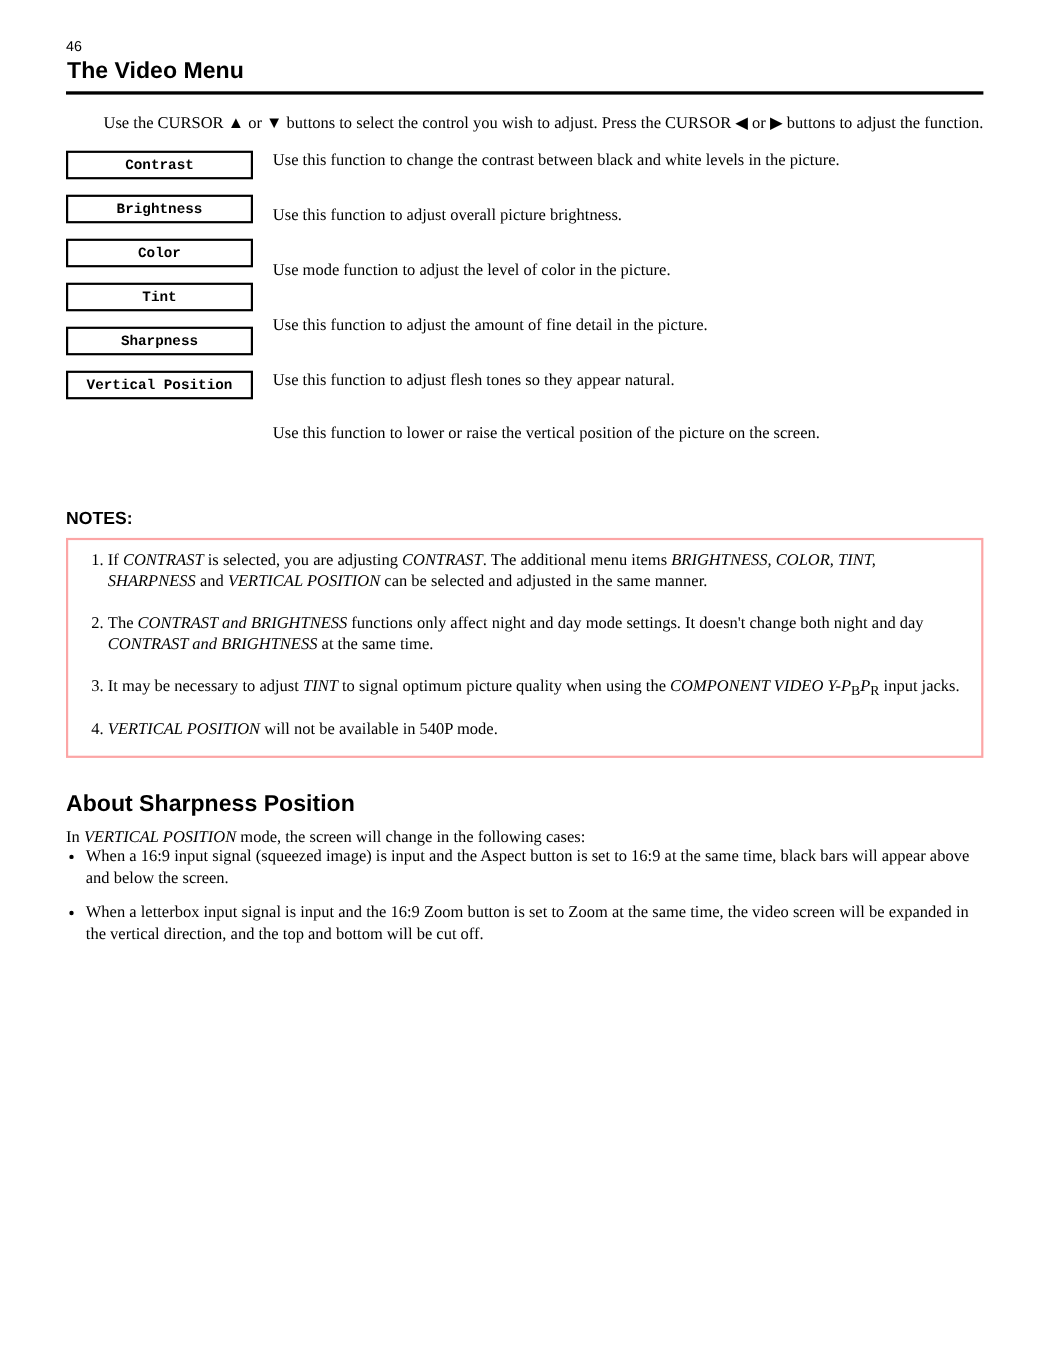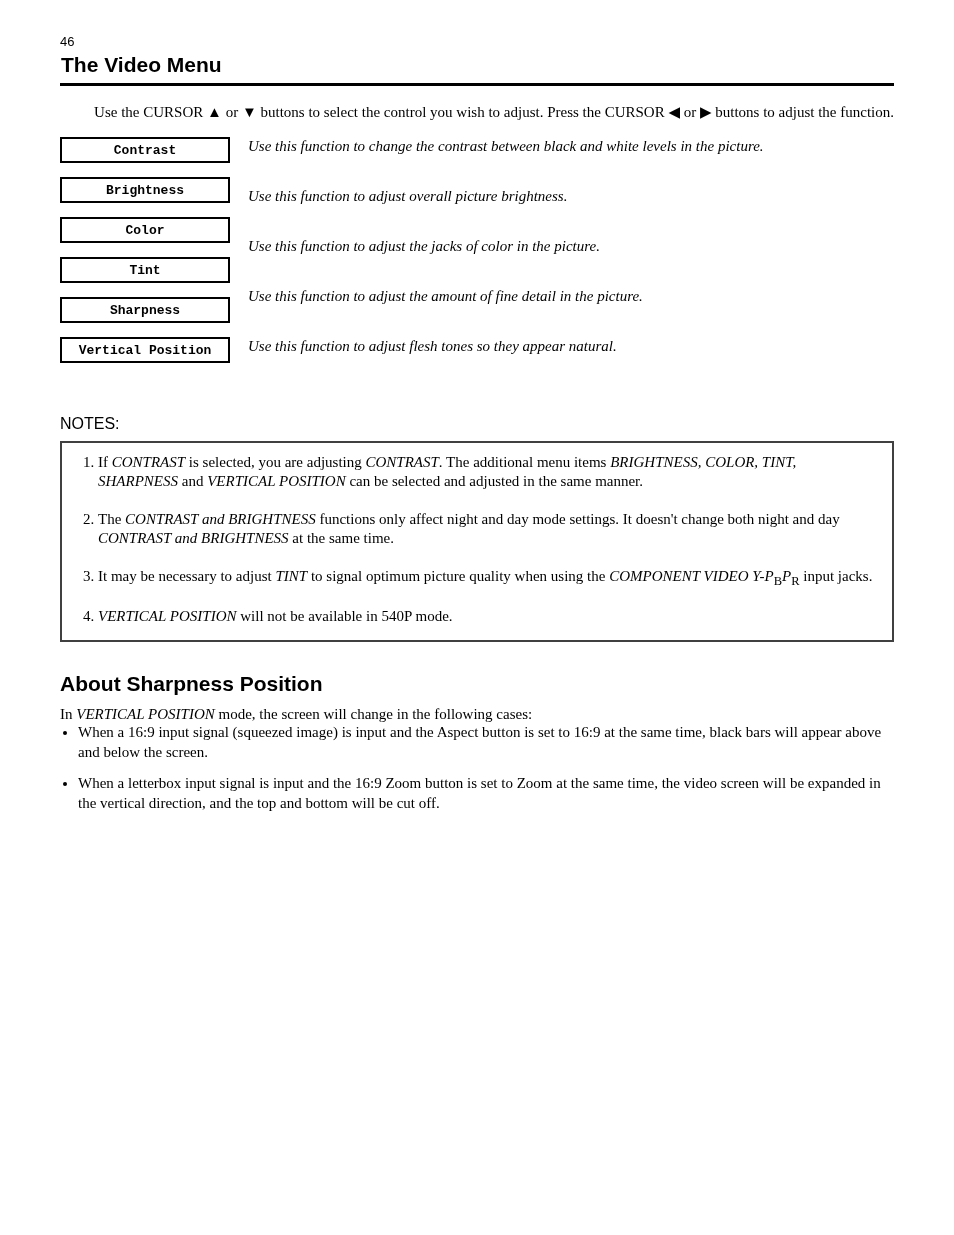--- a/index.html
+++ b/index.html
@@ -62,32 +62,31 @@
     background: #fff;
     line-height: 1;
   }
   .menu-desc {
     flex: 1 1 auto;
   }
   .desc-row {
     font-size: 15px;
     line-height: 1.25;
     margin: 0 0 0 0;
-    font-style: italic;
   }
   .desc-row.two-line { min-height: 48px; }
   .desc-row.one-line { min-height: 48px; padding-top: 2px; }
   .note-title {
     font-family: Arial, Helvetica, sans-serif;
     font-size: 16px;
-    font-weight: normal;
+    font-weight: bold;
     margin: 30px 0 8px 0;
   }
   .note-box {
-    border: 2px solid #404040;
+    border: 2px solid #fca5a5;
     padding: 10px 14px 10px 14px;
     font-size: 15px;
   }
   .note-box ol {
     margin: 0;
     padding-left: 22px;
   }
   .note-box li {
     margin-bottom: 18px;
     line-height: 1.3;
@@ -128,23 +127,24 @@
       <div class="menu-item">Contrast</div>
       <div class="menu-item">Brightness</div>
       <div class="menu-item">Color</div>
       <div class="menu-item">Tint</div>
       <div class="menu-item">Sharpness</div>
       <div class="menu-item">Vertical Position</div>
     </div>
     <div class="menu-desc">
       <div class="desc-row two-line">Use this function to change the contrast between black and white levels in the picture.</div>
       <div class="desc-row one-line">Use this function to adjust overall picture brightness.</div>
-      <div class="desc-row one-line">Use this function to adjust the jacks of color in the picture.</div>
+      <div class="desc-row one-line">Use mode function to adjust the level of color in the picture.</div>
       <div class="desc-row one-line">Use this function to adjust the amount of fine detail in the picture.</div>
       <div class="desc-row one-line">Use this function to adjust flesh tones so they appear natural.</div>
+      <div class="desc-row two-line">Use this function to lower or raise the vertical position of the picture on the screen.</div>
     </div>
   </div>
 
   <div class="note-title">NOTES:</div>
   <div class="note-box">
     <ol>
       <li>
         <span>If </span><i>CONTRAST</i><span> is selected, you are adjusting </span><i>CONTRAST</i><span>. The additional menu items </span><i>BRIGHTNESS, COLOR, TINT, SHARPNESS</i><span> and </span><i>VERTICAL POSITION</i><span> can be selected and adjusted in the same manner.</span>
       </li>
       <li>

